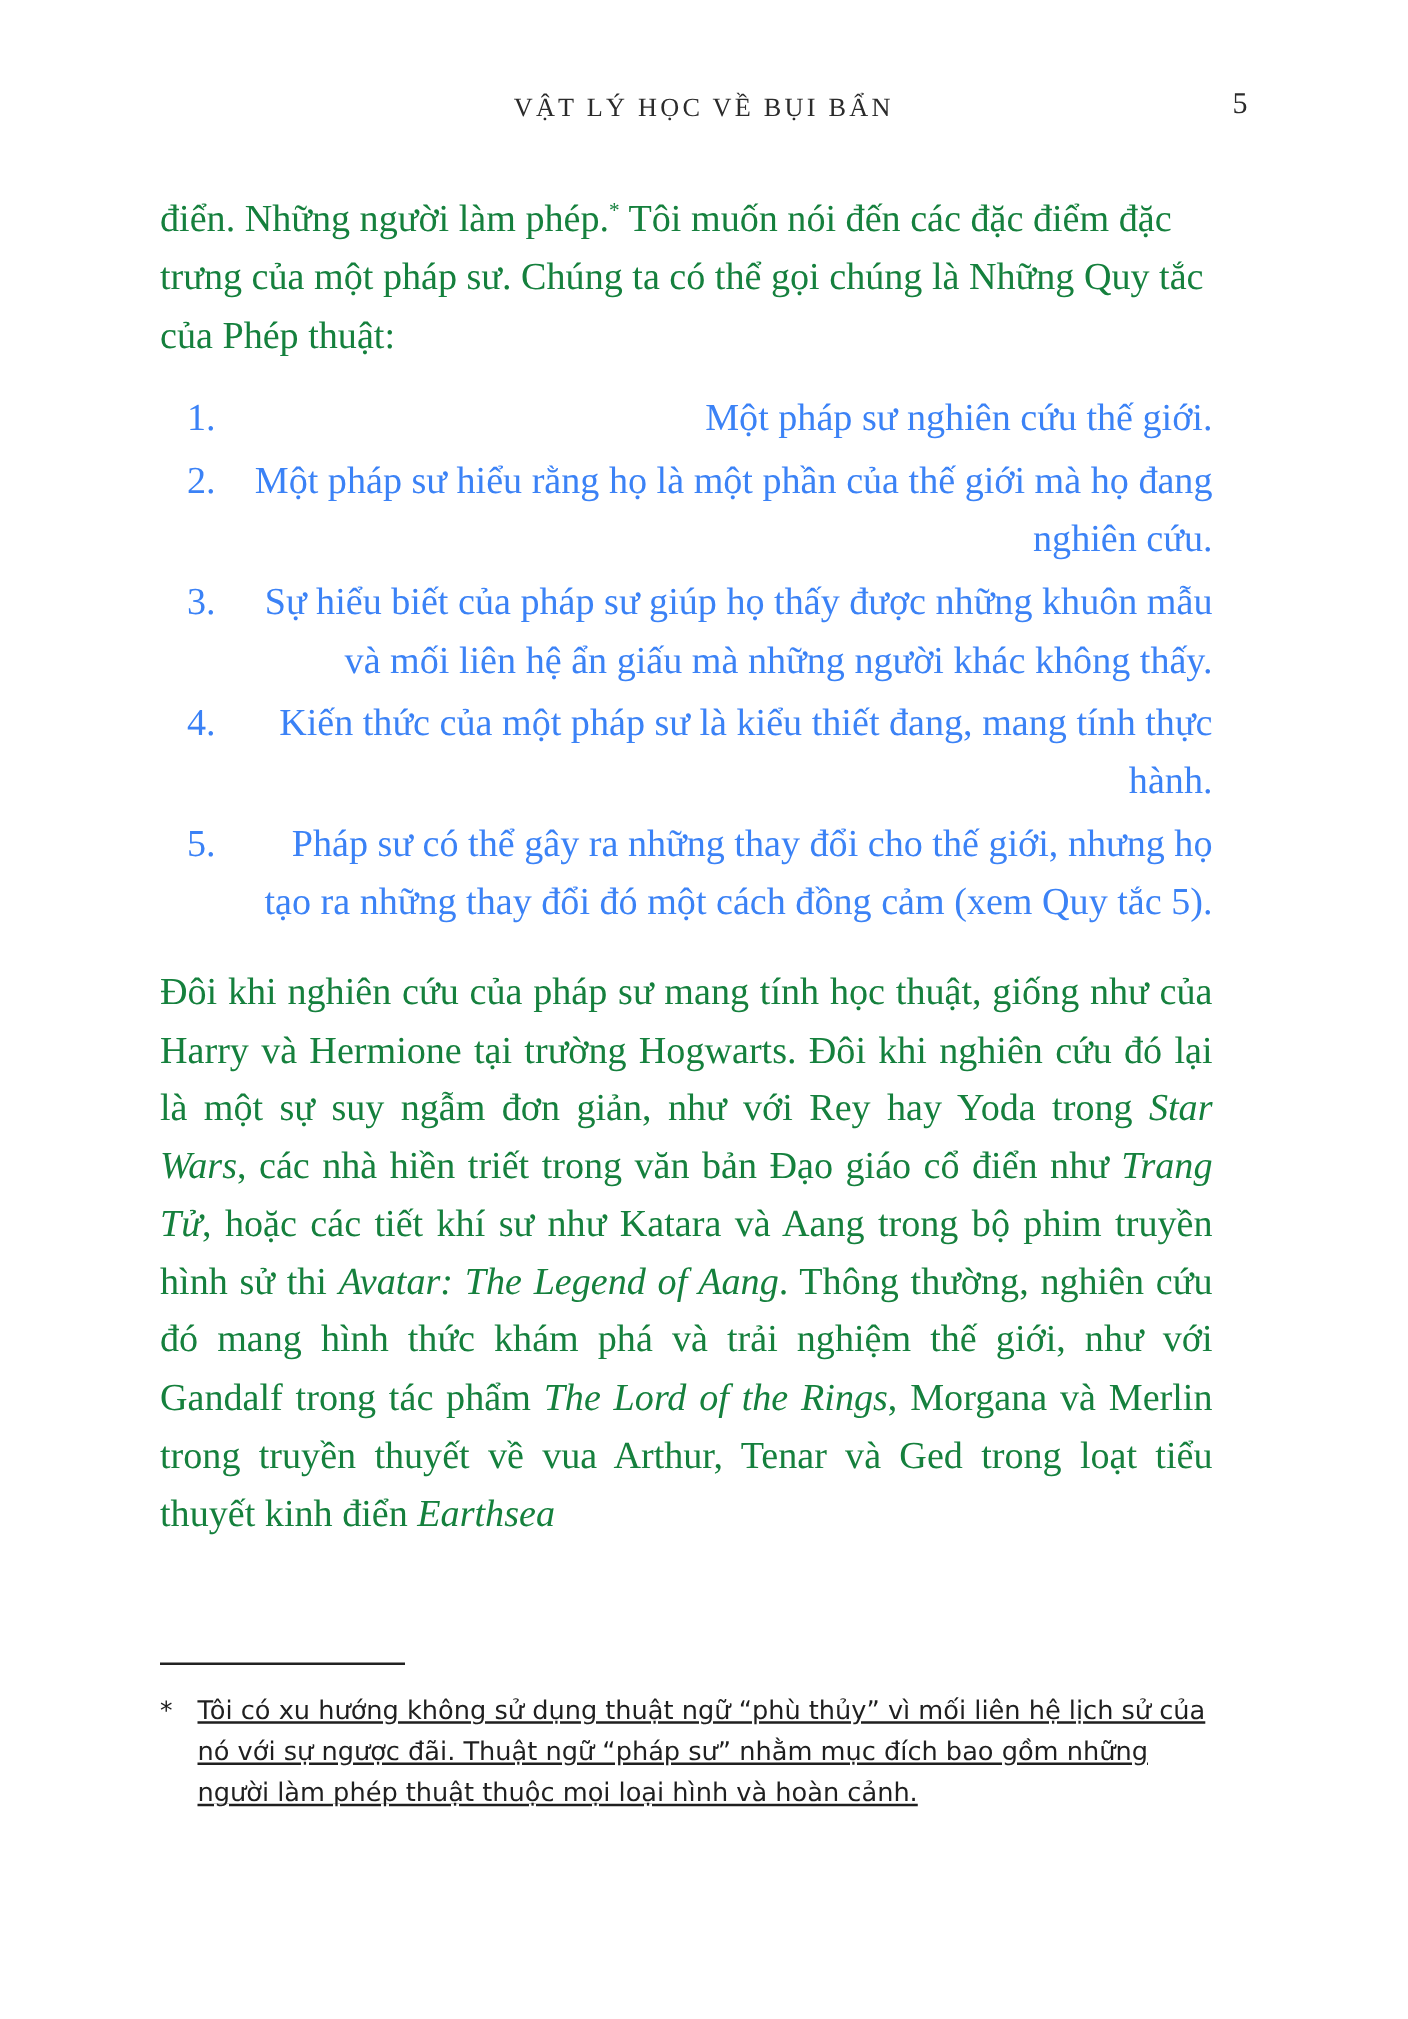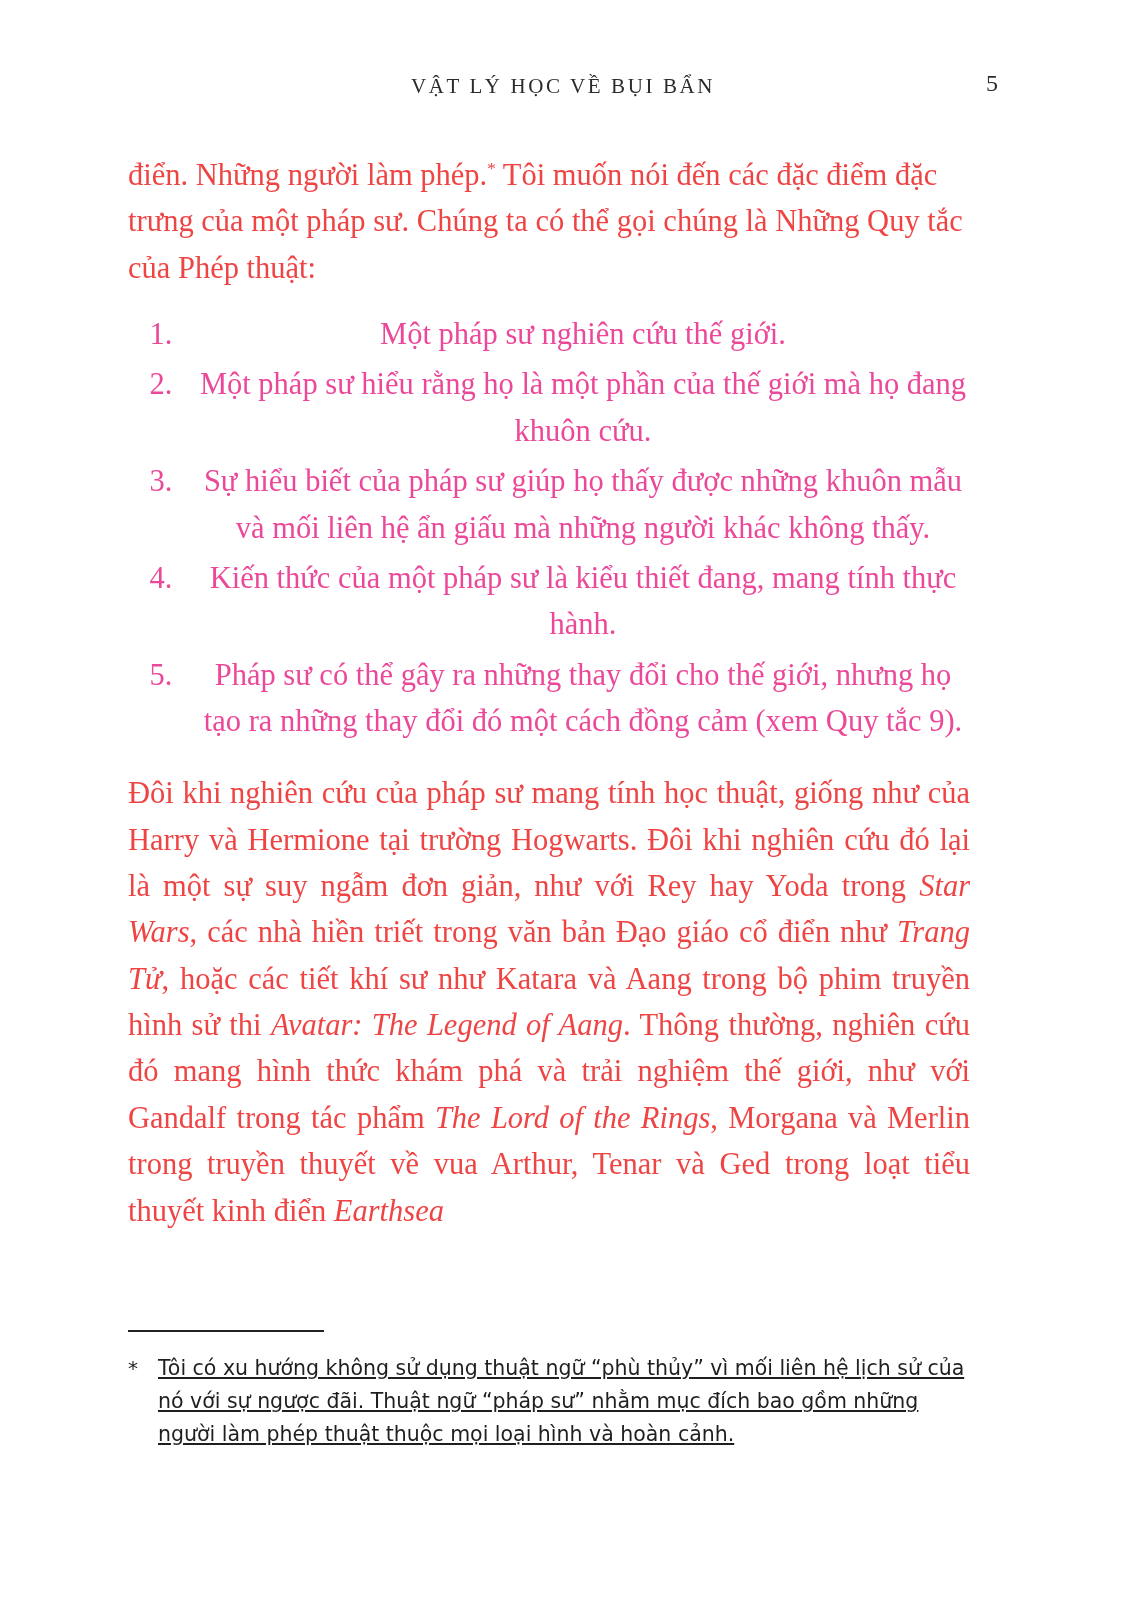--- a/index.html
+++ b/index.html
@@ -50,43 +50,43 @@
     left: 128px;
     width: 842px;
   }
 
   p.para {
     margin: 0 0 0 0;
     font-size: 30.5px;
     line-height: 1.52;
     text-align: justify;
     text-justify: inter-word;
-    color: #ef4444;
+    color: #15803d;
   }
   p.para.first-block {
     text-align: left;
   }
 
   .sup-note {
     font-size: 17px;
     vertical-align: super;
     line-height: 0;
   }
 
   ol.rules {
     margin: 20px 0 14px 0;
     padding: 0 0 0 52px;
     font-size: 30.5px;
     line-height: 1.52;
   }
   ol.rules li {
     margin: 0 0 4px 0;
     padding-left: 16px;
-    text-align: center;
-    color: #ec4899;
+    text-align: right;
+    color: #3b82f6;
   }
   ol.rules li::marker {
     font-size: 30.5px;
   }
 
   p.body-para {
     margin-top: 26px;
     text-align: justify;
     text-justify: inter-word;
   }
@@ -130,24 +130,24 @@
     <span class="running-head-title">VẬT LÝ HỌC VỀ BỤI BẨN</span>
     <span class="page-number">5</span>
   </div>
 
   <div class="body-col">
 
     <p class="para first-block"><span>điển. Những người làm phép.</span><span class="sup-note">*</span><span> Tôi muốn nói đến các đặc điểm đặc trưng của một pháp sư. Chúng ta có thể gọi chúng là Những Quy tắc của Phép thuật:</span></p>
 
     <ol class="rules">
       <li>Một pháp sư nghiên cứu thế giới.</li>
-      <li>Một pháp sư hiểu rằng họ là một phần của thế giới mà họ đang khuôn cứu.</li>
+      <li>Một pháp sư hiểu rằng họ là một phần của thế giới mà họ đang nghiên cứu.</li>
       <li>Sự hiểu biết của pháp sư giúp họ thấy được những khuôn mẫu và mối liên hệ ẩn giấu mà những người khác không thấy.</li>
       <li>Kiến thức của một pháp sư là kiểu thiết đang, mang tính thực hành.</li>
-      <li>Pháp sư có thể gây ra những thay đổi cho thế giới, nhưng họ tạo ra những thay đổi đó một cách đồng cảm (xem Quy tắc 9).</li>
+      <li>Pháp sư có thể gây ra những thay đổi cho thế giới, nhưng họ tạo ra những thay đổi đó một cách đồng cảm (xem Quy tắc 5).</li>
     </ol>
 
     <p class="para body-para"><span>Đôi khi nghiên cứu của pháp sư mang tính học thuật, giống như của Harry và Hermione tại trường Hogwarts. Đôi khi nghiên cứu đó lại là một sự suy ngẫm đơn giản, như với Rey hay Yoda trong </span><i>Star Wars</i><span>, các nhà hiền triết trong văn bản Đạo giáo cổ điển như </span><i>Trang Tử</i><span>, hoặc các tiết khí sư như Katara và Aang trong bộ phim truyền hình sử thi </span><i>Avatar: The Legend of Aang</i><span>. Thông thường, nghiên cứu đó mang hình thức khám phá và trải nghiệm thế giới, như với Gandalf trong tác phẩm </span><i>The Lord of the Rings</i><span>, Morgana và Merlin trong truyền thuyết về vua Arthur, Tenar và Ged trong loạt tiểu thuyết kinh điển </span><i>Earthsea</i></p>
 
   </div>
 
   <div class="footnote-wrap">
     <div class="footnote-rule"></div>
     <div class="footnote">
       <div class="footnote-marker">*</div>

